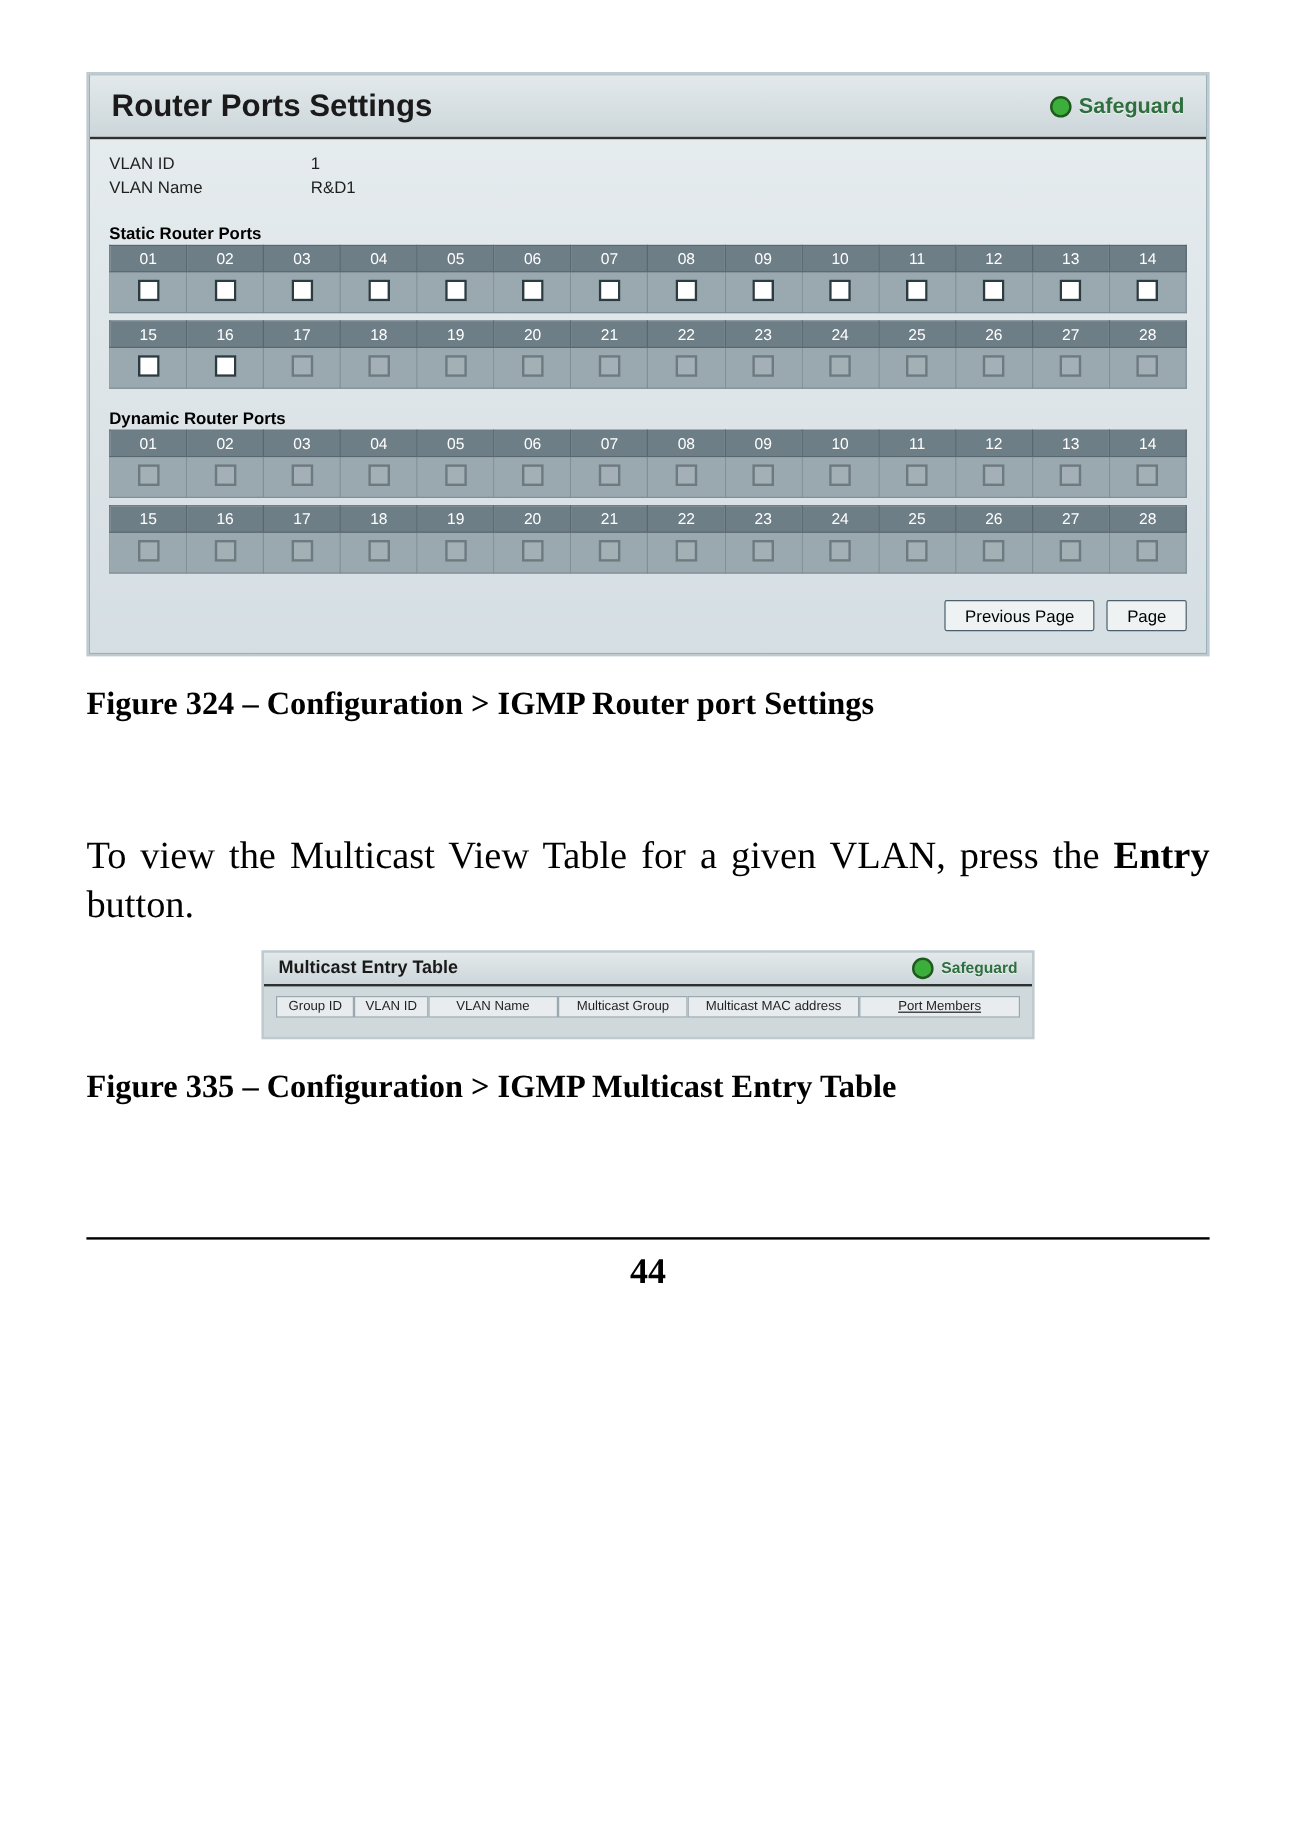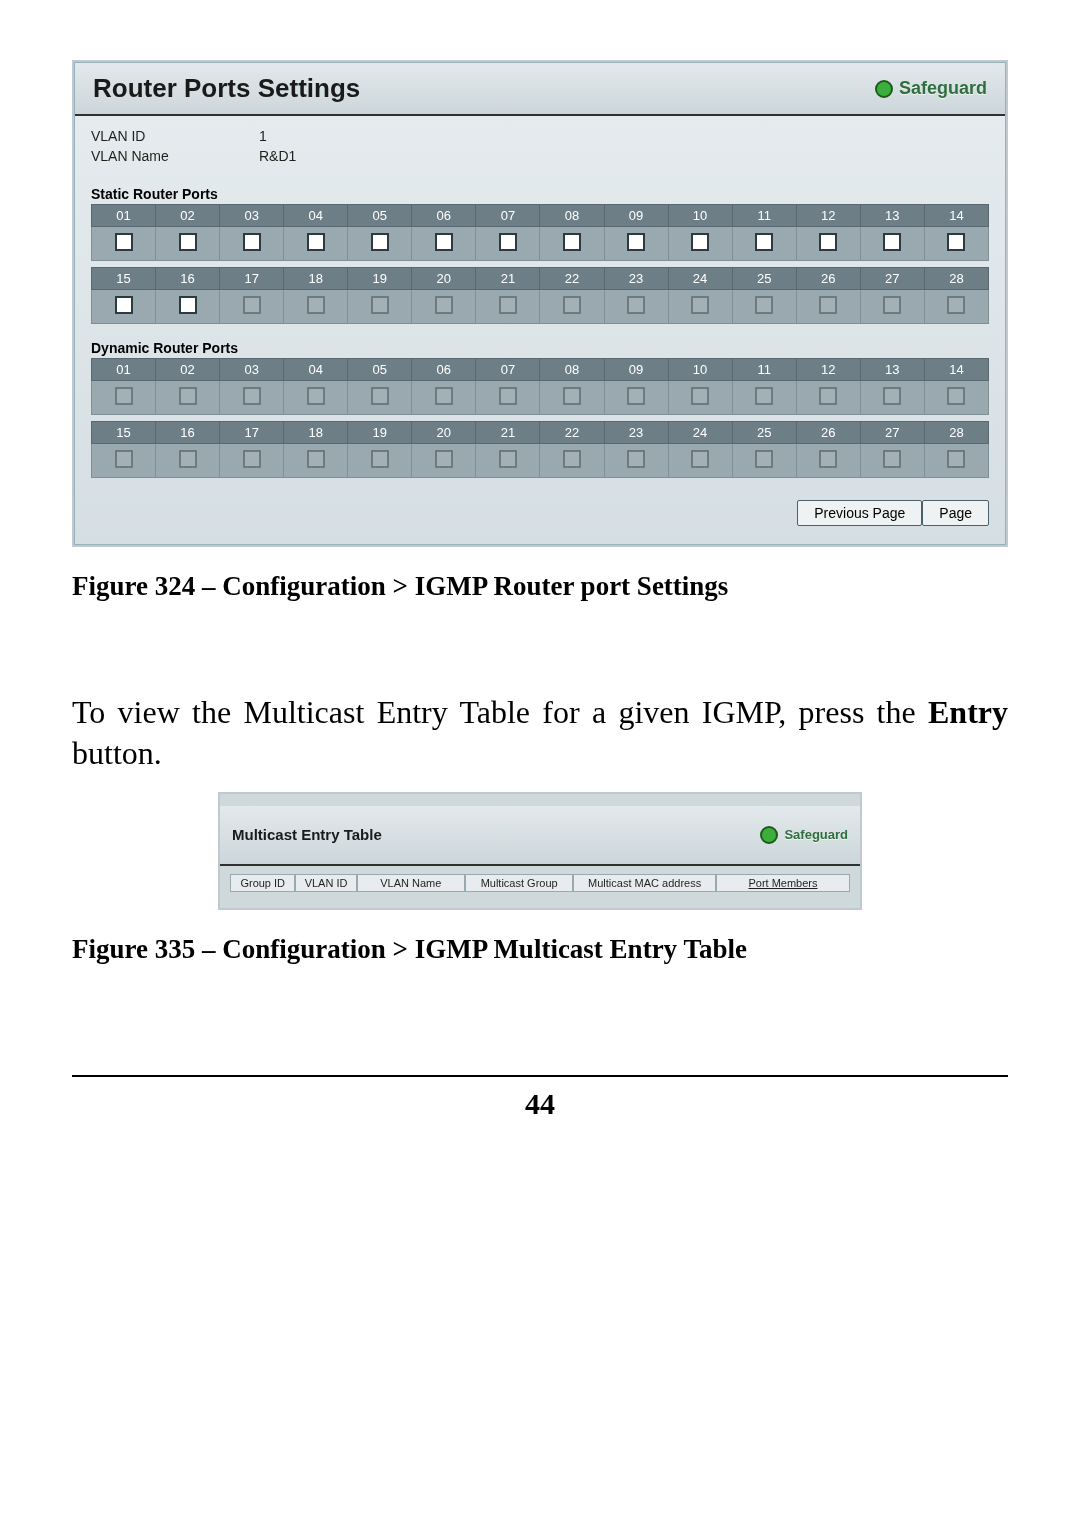--- a/index.html
+++ b/index.html
@@ -69,21 +69,21 @@
     background:#9aa8af; padding:6px 0; text-align:center;
     border:1px solid #7f8f96;
   }
   .chk {
     display:inline-block; width:14px; height:14px;
     border:2px solid #2b3b42; background:#fff;
   }
   .chk.disabled {
     border:2px solid #6d7a80; background:#a3b0b6;
   }
-  .btnrow { display:flex; justify-content:flex-end; gap:0; margin-top:22px; }
+  .btnrow { display:flex; justify-content:flex-end; gap:10px; margin-top:22px; }
   .btn {
     font-family: Arial, sans-serif; font-size:14px;
     padding:4px 16px; background:#eef2f3;
     border:1px solid #4b606a; border-radius:2px;
   }
   .caption {
     text-align:left;
     font-size:27px;
     font-weight:bold;
     margin-top:24px;
@@ -94,21 +94,21 @@
     margin-top:90px;
     margin-bottom:18px;
     text-align:justify;
   }
   
   .fig2 {
     width:640px; margin:0 auto;
     border:2px solid #bfcad0;
     background:#cfd9dc;
   }
-  .fig2 .panel-header { padding:20px 12px;margin-top:12px; }
+  .fig2 .panel-header { padding:4px 12px; }
   .fig2 .panel-title { font-size:15px; }
   .fig2 .safeguard { font-size:13px; }
   .tblhdr {
     display:flex; padding:8px 10px 16px 10px; gap:0;
     font-family: Arial, sans-serif; font-size:11px; color:#1f1f1f;
   }
   .tblhdr div {
     background:#e8ecee; border:1px solid #9aa9b0;
     padding:2px 6px; text-align:center;
   }
@@ -291,21 +291,21 @@
         <button class="btn">Previous Page</button>
         <button class="btn">Page</button>
       </div>
     </div>
   </div>
 </div>
 
 <div class="caption">Figure 324 – Configuration &gt; IGMP Router port Settings</div>
 
 <p class="body-text">
-  <span>To view the Multicast Entry Table for a given IGMP, press the </span><b>Entry</b><span> button.</span>
+  <span>To view the Multicast View Table for a given VLAN, press the </span><b>Entry</b><span> button.</span>
 </p>
 
 <div class="fig2">
   <div class="panel-header">
     <span class="panel-title">Multicast Entry Table</span>
     <span class="safeguard">
       <span class="dot"></span>
       <span>Safeguard</span>
     </span>
   </div>

